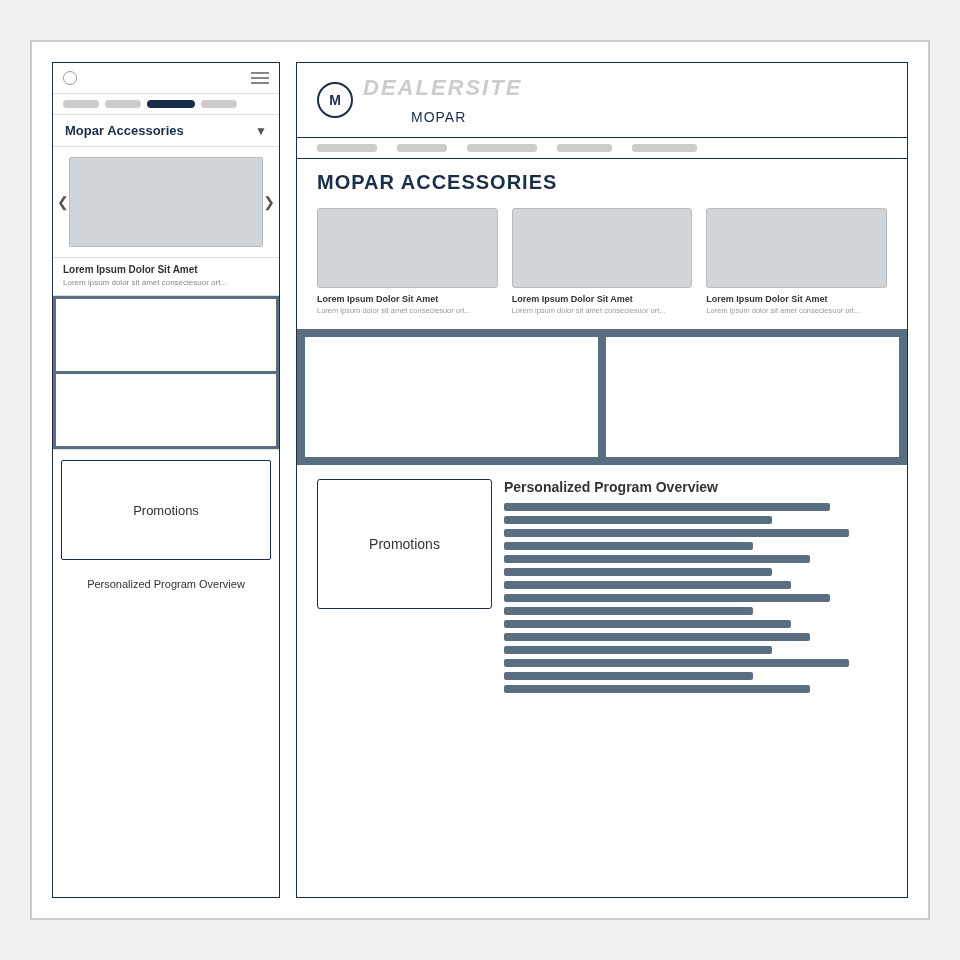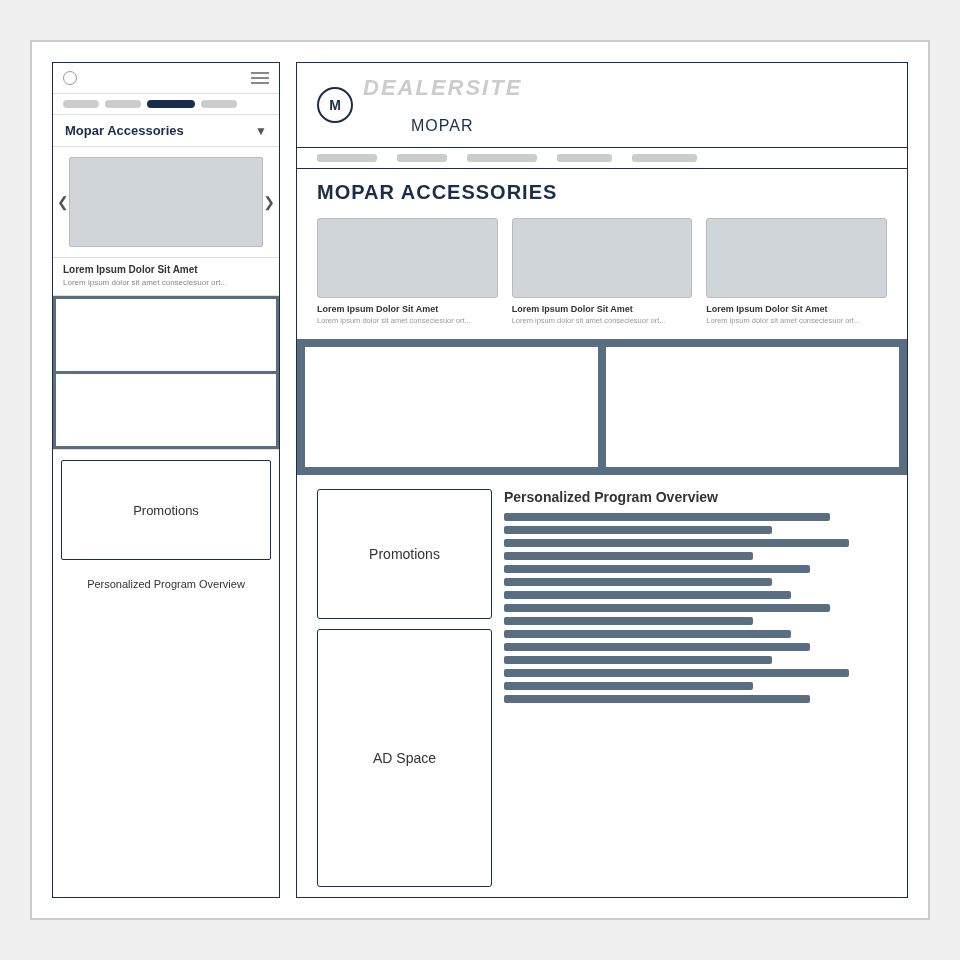--- a/index.html
+++ b/index.html
@@ -190,24 +190,24 @@
     }
     .dealer-title-text {
       font-size: 22px;
       font-weight: bold;
       color: #ccc;
       letter-spacing: 2px;
       text-transform: uppercase;
       font-style: italic;
     }
     .mopar-sub {
-      font-size: 16px;
+      font-size: 14px;
       color: #1a2e4a;
       letter-spacing: 1px;
-      margin-top: 16px;
+      margin-top: 8px;
       padding-left: 48px;
     }
     
     .desktop-nav {
       border-bottom: 1.5px solid #1a2e4a;
       padding: 6px 20px;
       display: flex;
       gap: 20px;
     }
     .desktop-nav-item {
@@ -425,23 +425,20 @@
 
     <div class="desktop-feature">
       <div class="desktop-feature-block"></div>
       <div class="desktop-feature-block"></div>
     </div>
 
     <div class="desktop-bottom">
       <div class="desktop-bottom-left">
         <div class="desktop-promo-box">
           <span class="desktop-promo-label">Promotions</span>
-        </div>
-        <div class="desktop-ad-box">
-          <span class="desktop-ad-label">AD Space</span>
         </div>
       </div>
       <div class="desktop-bottom-right">
         <div class="desktop-program-title">Personalized Program Overview</div>
         <div class="text-lines">
           <div class="text-line" style="width:85%;"></div>
           <div class="text-line" style="width:70%;"></div>
           <div class="text-line" style="width:90%;"></div>
           <div class="text-line" style="width:65%;"></div>
           <div class="text-line" style="width:80%;"></div>

